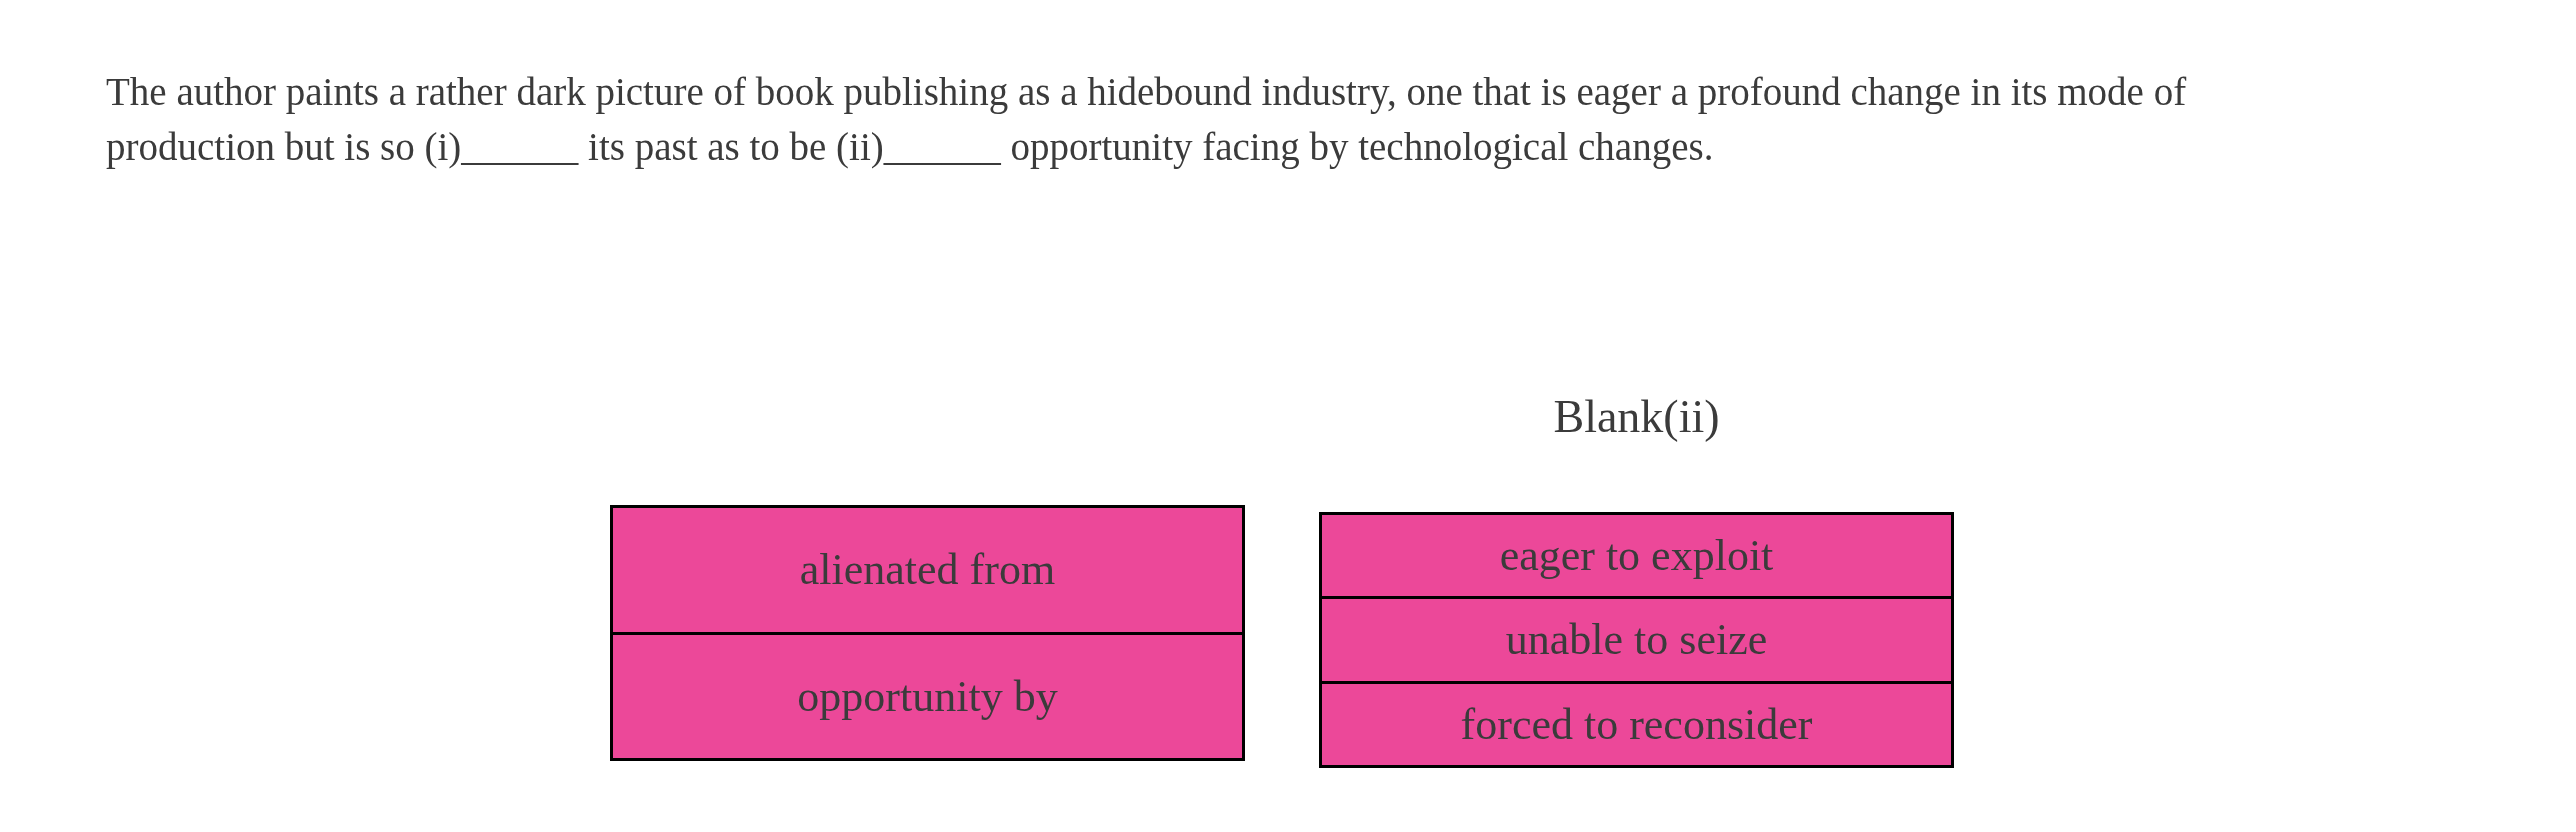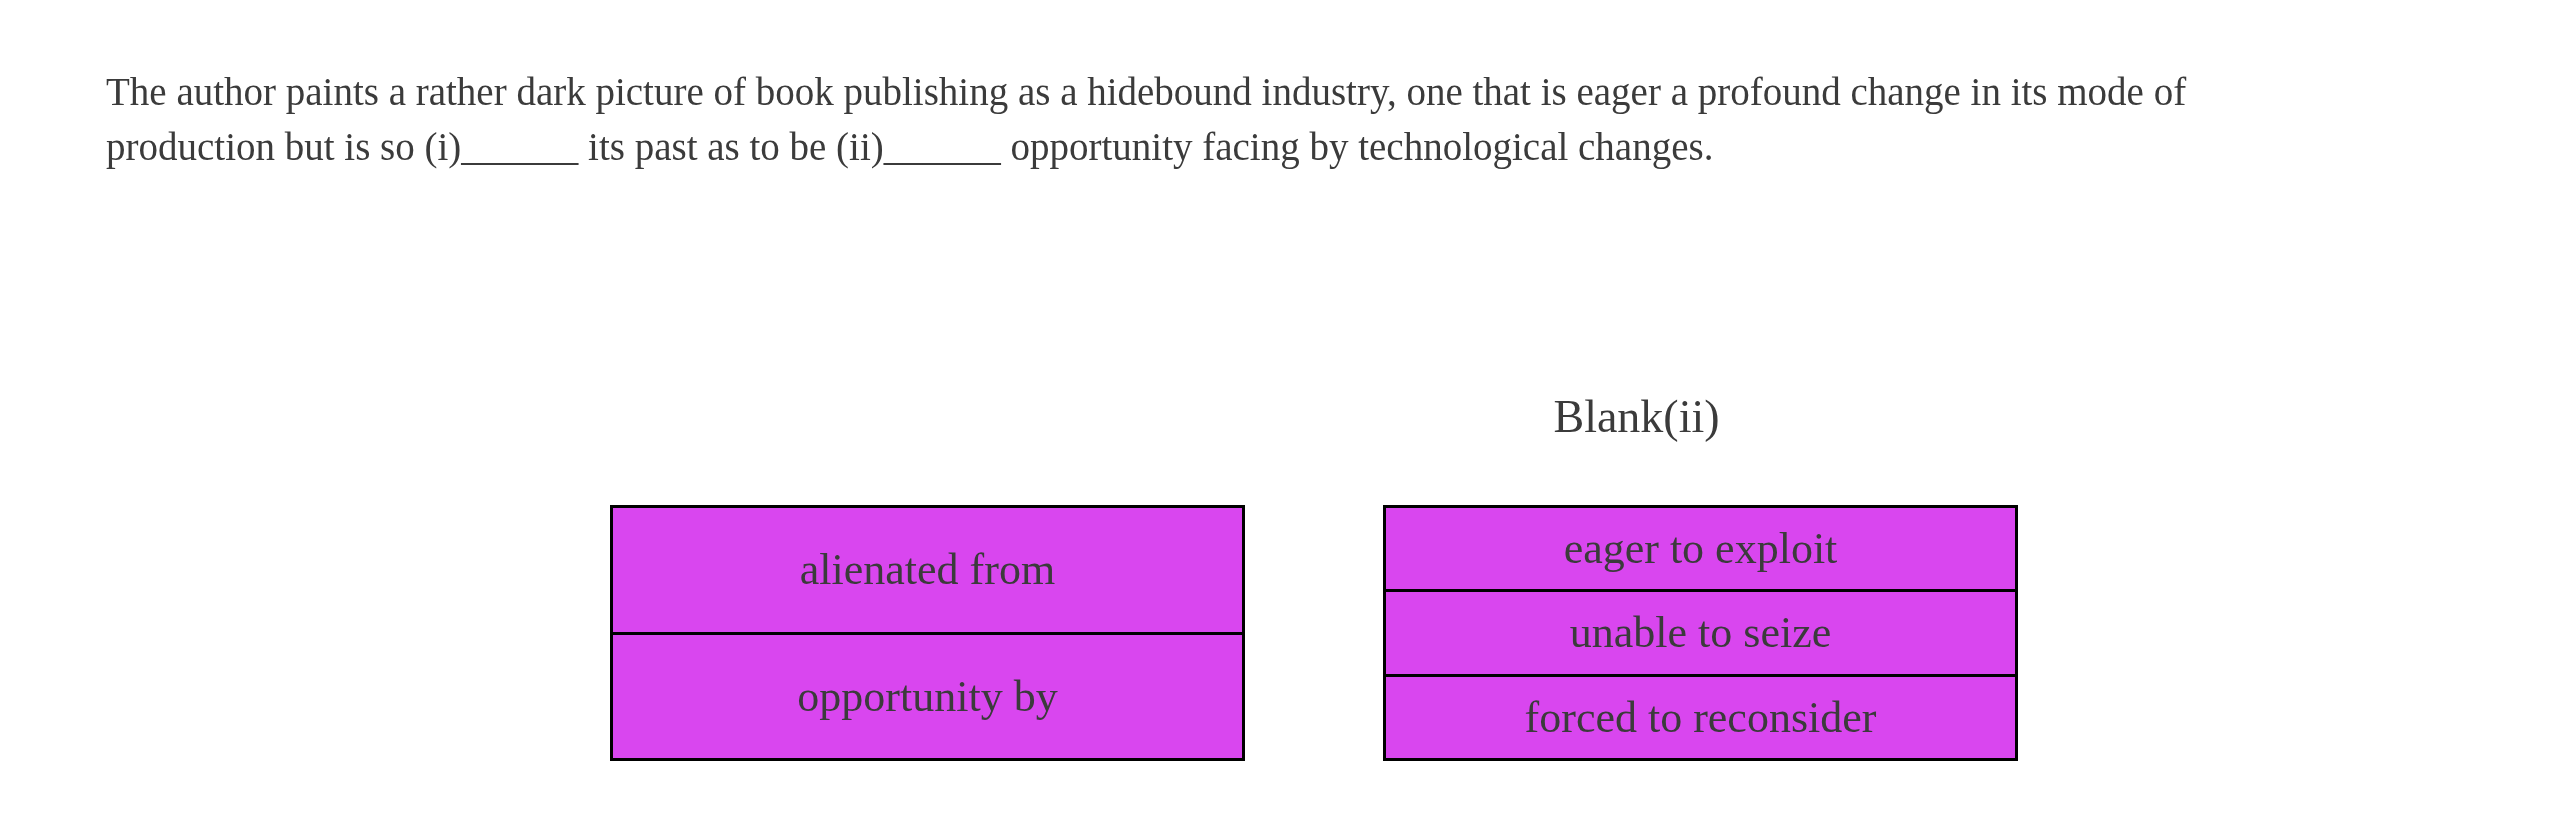--- a/index.html
+++ b/index.html
@@ -43,29 +43,29 @@
     top: 505px;
     width: 635px;
     height: 256px;
     box-sizing: border-box;
     border: 3.3px solid #000000;
     background: #ffffff;
     display: flex;
     flex-direction: column;
   }
   .options-table.col1 { left: 610px; }
-  .options-table.col2 { left: 1383px; }
+  .options-table.col2 { left: 1319px; margin-top: 7px; }
   .option-cell {
     flex: 1;
     display: flex;
     align-items: center;
     justify-content: center;
     font-size: 44px;
     color: #3b3b3b;
-    background: #d946ef;
+    background: #ec4899;
     cursor: pointer;
   }
   .option-cell + .option-cell {
     border-top: 3.3px solid #000000;
   }
 </style>
 </head>
 <body>
 
 <div class="page">

